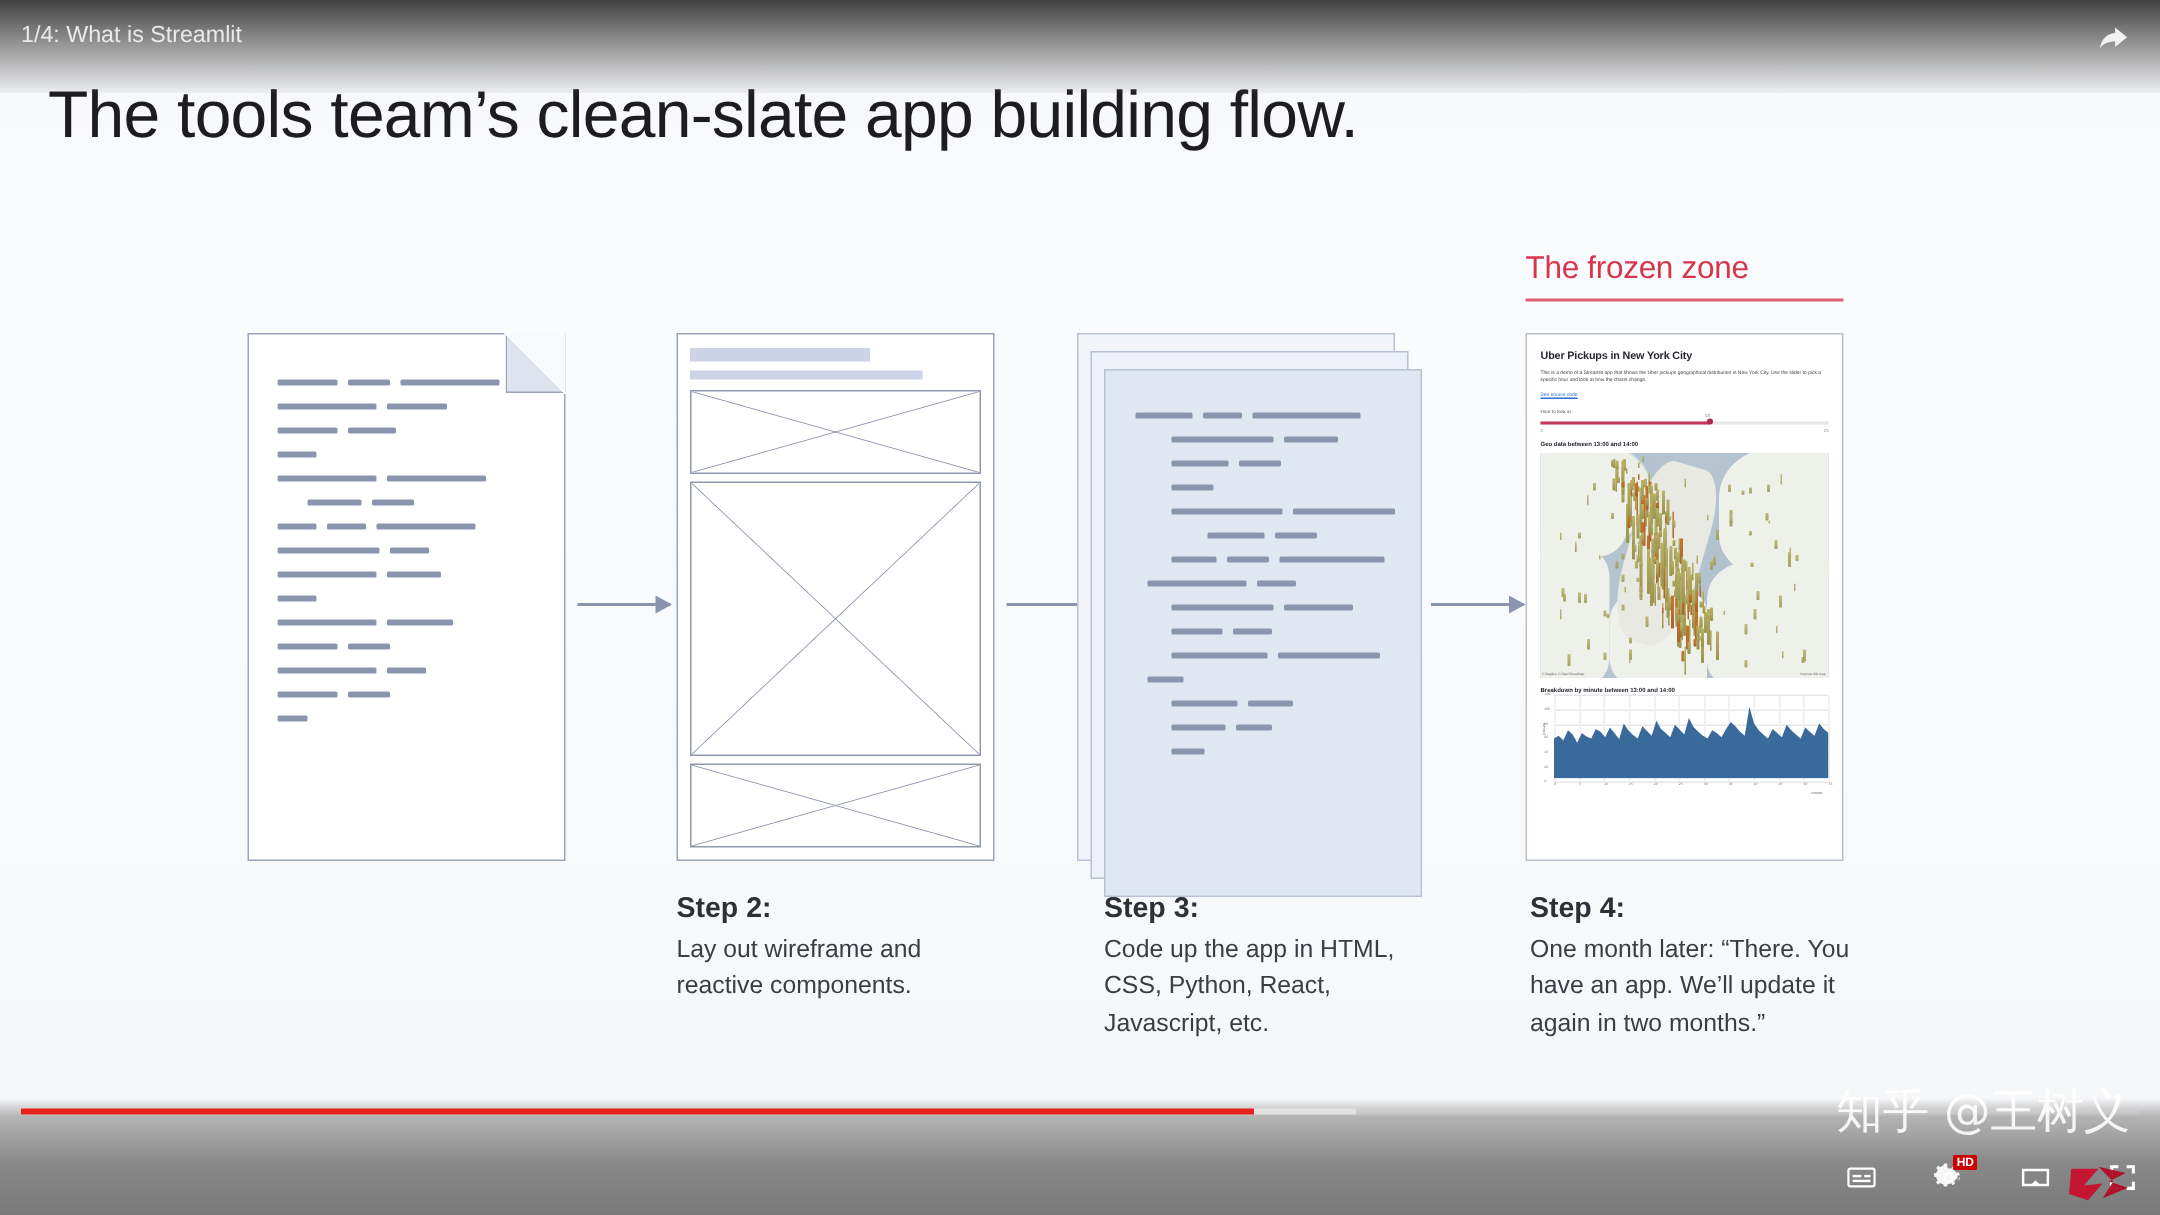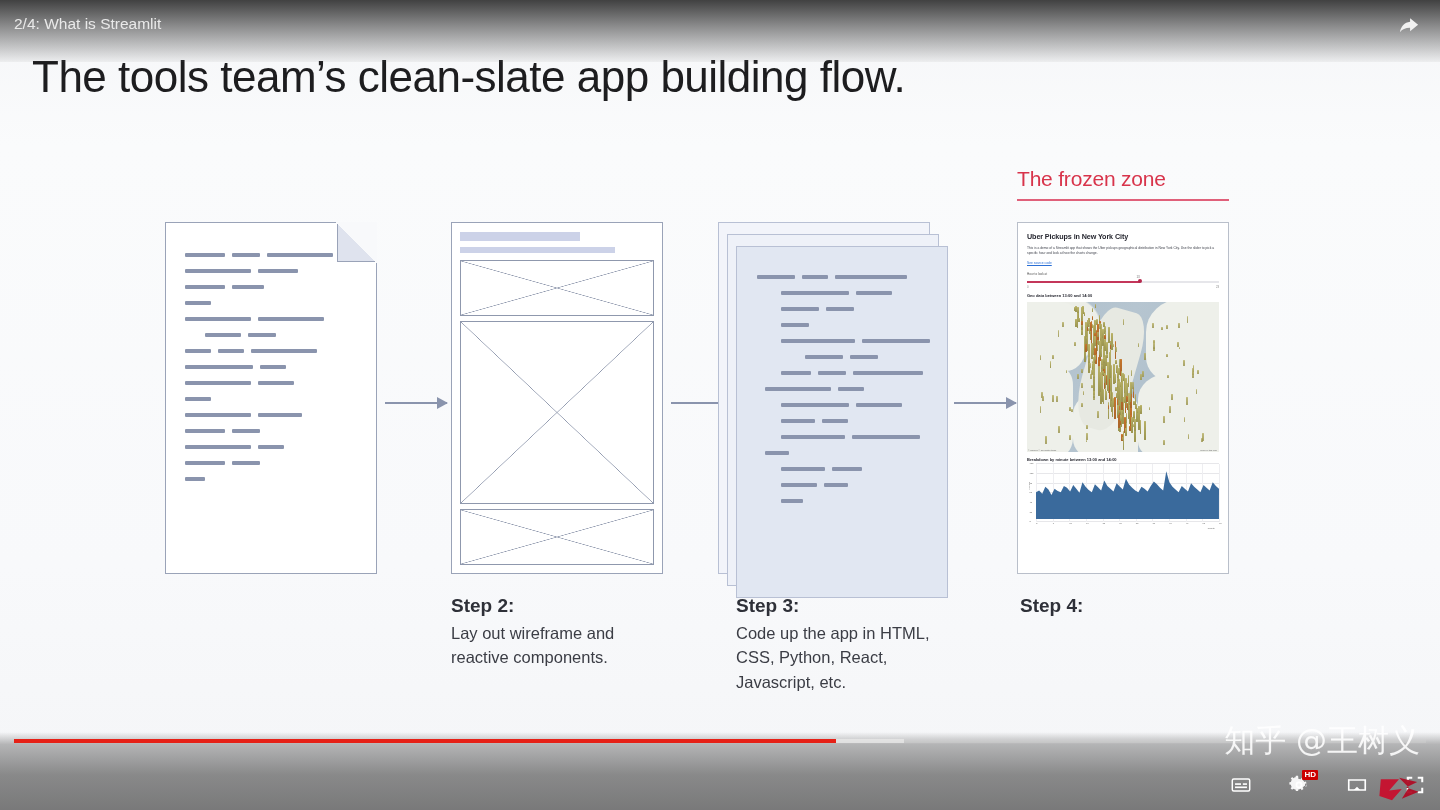--- a/index.html
+++ b/index.html
@@ -866,25 +866,26 @@
   <div class="step-caption" style="left:451px;">
     <div class="label">Step 2:</div>
     <div class="desc">Lay out wireframe and reactive components.</div>
   </div>
   <div class="step-caption" style="left:736px;">
     <div class="label">Step 3:</div>
     <div class="desc">Code up the app in HTML, CSS, Python, React, Javascript, etc.</div>
   </div>
   <div class="step-caption" style="left:1020px;">
     <div class="label">Step 4:</div>
+    <div class="desc">One month later: “There. You have an app. We’ll update it again in two months.”</div>
   </div>
 </div>
 
 <div id="yt-top-gradient"></div>
-<div id="yt-chapter">2/4: What is Streamlit</div>
+<div id="yt-chapter">1/4: What is Streamlit</div>
 <div id="yt-share">
   <svg viewBox="0 0 24 24" width="26" height="26" fill="currentColor" aria-hidden="true">
     <path d="M13 4v3.2C7.8 7.9 4.6 11.4 3.6 16.8c2-2.7 5-4.2 9.4-4.2V16l7.4-6L13 4z"></path>
   </svg>
 </div>
 
 <div id="yt-bottom">
   <div id="yt-progress-row">
     <div id="yt-progress-track">
       <div id="yt-progress-loaded"></div>

